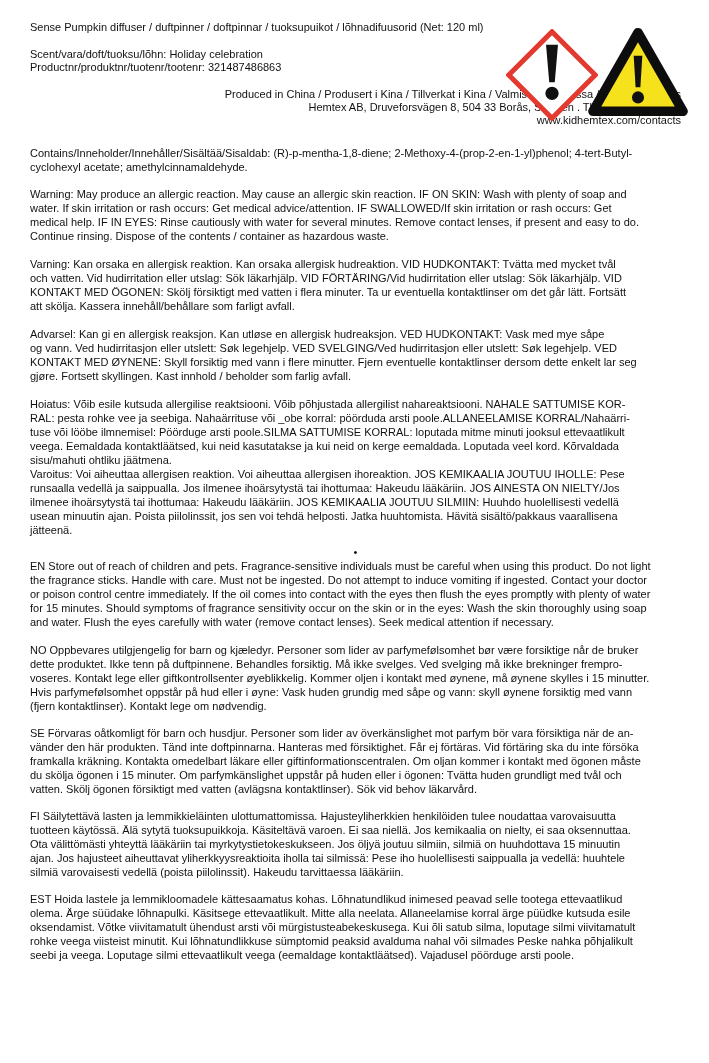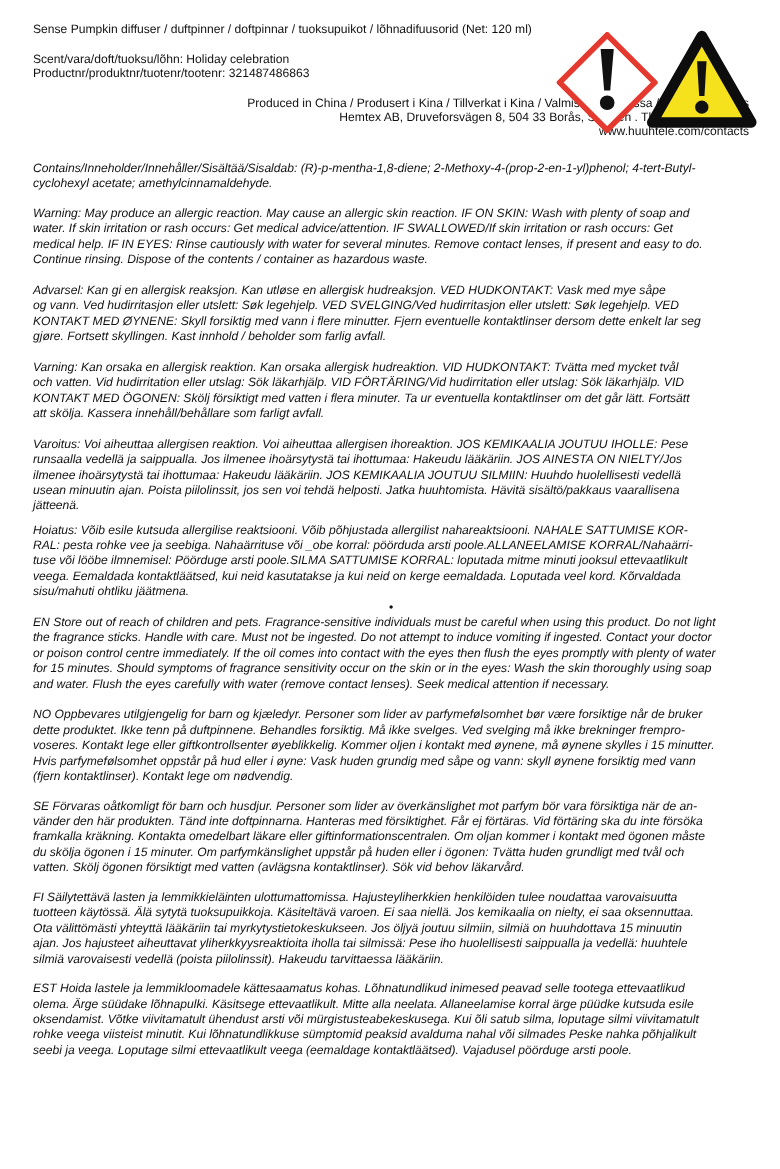--- a/index.html
+++ b/index.html
@@ -8,21 +8,21 @@
     font-family: "Liberation Sans", sans-serif;
     color: #111111;
     -webkit-font-smoothing: antialiased;
   }
   .content {
     position: absolute; left: 0; top: 0;
     width: 709px; box-sizing: border-box;
     padding: 21px 28px 0 30px;
   }
   .lines { white-space: pre; }
-  .para  { font-size: 11px; line-height: 14px; margin: 0 0 14px 0; font-style: italic; }
+  .para  { font-size: 11px; line-height: 14px; margin: 0 0 14px 0; }
   .hdr   { font-size: 11px; line-height: 13px; margin: 0; }
   .title { margin-bottom: 14px; }
   .hdr-block { margin: 0 0 14px 0; }
   .produced-block { margin-bottom: 19px; text-align: right; }
   .mb13 { margin-bottom: 13px; }
   .mb8  { margin-bottom: 8px; }
   .mb0  { margin-bottom: 0; }
   .bullet-row {
     height: 14px; line-height: 14px; font-size: 11px;
     text-align: center; margin: 0;
@@ -39,48 +39,48 @@
   <p class="hdr lines title">Sense Pumpkin diffuser / duftpinner / doftpinnar / tuoksupuikot / lõhnadifuusorid (Net: 120 ml)</p>
 
   <div class="hdr-block">
     <p class="hdr lines">Scent/vara/doft/tuoksu/lõhn: Holiday celebration</p>
     <p class="hdr lines">Productnr/produktnr/tuotenr/tootenr: 321487486863</p>
   </div>
 
   <div class="hdr-block produced-block">
     <p class="hdr lines">Produced in China / Produsert i Kina / Tillverkat i Kina / Valmistettu Kiinassa / Toodetud Hiinas</p>
     <p class="hdr lines">Hemtex AB, Druveforsvägen 8, 504 33 Borås, Sweden . Tlf: +46 33 20 69 00</p>
-    <p class="hdr lines">www.huuhtele.com/contacts</p>
+    <p class="hdr lines">www.kidhemtex.com/contacts</p>
   </div>
 
   <p class="para lines mb13">Contains/Inneholder/Innehåller/Sisältää/Sisaldab: (R)-p-mentha-1,8-diene; 2-Methoxy-4-(prop-2-en-1-yl)phenol; 4-tert-Butyl-
 cyclohexyl acetate; amethylcinnamaldehyde.</p>
 
   <p class="para lines">Warning: May produce an allergic reaction. May cause an allergic skin reaction. IF ON SKIN: Wash with plenty of soap and
 water. If skin irritation or rash occurs: Get medical advice/attention. IF SWALLOWED/If skin irritation or rash occurs: Get
 medical help. IF IN EYES: Rinse cautiously with water for several minutes. Remove contact lenses, if present and easy to do.
 Continue rinsing. Dispose of the contents / container as hazardous waste.</p>
+  <p class="para lines">Varning: Kan orsaka en allergisk reaktion. Kan orsaka allergisk hudreaktion. VID HUDKONTAKT: Tvätta med mycket tvål
+och vatten. Vid hudirritation eller utslag: Sök läkarhjälp. VID FÖRTÄRING/Vid hudirritation eller utslag: Sök läkarhjälp. VID
+KONTAKT MED ÖGONEN: Skölj försiktigt med vatten i flera minuter. Ta ur eventuella kontaktlinser om det går lätt. Fortsätt
+att skölja. Kassera innehåll/behållare som farligt avfall.</p>
   <p class="para lines">Advarsel: Kan gi en allergisk reaksjon. Kan utløse en allergisk hudreaksjon. VED HUDKONTAKT: Vask med mye såpe
 og vann. Ved hudirritasjon eller utslett: Søk legehjelp. VED SVELGING/Ved hudirritasjon eller utslett: Søk legehjelp. VED
 KONTAKT MED ØYNENE: Skyll forsiktig med vann i flere minutter. Fjern eventuelle kontaktlinser dersom dette enkelt lar seg
 gjøre. Fortsett skyllingen. Kast innhold / beholder som farlig avfall.</p>
-  <p class="para lines">Varning: Kan orsaka en allergisk reaktion. Kan orsaka allergisk hudreaktion. VID HUDKONTAKT: Tvätta med mycket tvål
-och vatten. Vid hudirritation eller utslag: Sök läkarhjälp. VID FÖRTÄRING/Vid hudirritation eller utslag: Sök läkarhjälp. VID
-KONTAKT MED ÖGONEN: Skölj försiktigt med vatten i flera minuter. Ta ur eventuella kontaktlinser om det går lätt. Fortsätt
-att skölja. Kassera innehåll/behållare som farligt avfall.</p>
+  <p class="para lines mb0">Hoiatus: Võib esile kutsuda allergilise reaktsiooni. Võib põhjustada allergilist nahareaktsiooni. NAHALE SATTUMISE KOR-
+RAL: pesta rohke vee ja seebiga. Nahaärrituse või _obe korral: pöörduda arsti poole.ALLANEELAMISE KORRAL/Nahaärri-
+tuse või lööbe ilmnemisel: Pöörduge arsti poole.SILMA SATTUMISE KORRAL: loputada mitme minuti jooksul ettevaatlikult
+veega. Eemaldada kontaktläätsed, kui neid kasutatakse ja kui neid on kerge eemaldada. Loputada veel kord. Kõrvaldada
+sisu/mahuti ohtliku jäätmena.</p>
   <p class="para lines mb8">Varoitus: Voi aiheuttaa allergisen reaktion. Voi aiheuttaa allergisen ihoreaktion. JOS KEMIKAALIA JOUTUU IHOLLE: Pese
 runsaalla vedellä ja saippualla. Jos ilmenee ihoärsytystä tai ihottumaa: Hakeudu lääkäriin. JOS AINESTA ON NIELTY/Jos
 ilmenee ihoärsytystä tai ihottumaa: Hakeudu lääkäriin. JOS KEMIKAALIA JOUTUU SILMIIN: Huuhdo huolellisesti vedellä
 usean minuutin ajan. Poista piilolinssit, jos sen voi tehdä helposti. Jatka huuhtomista. Hävitä sisältö/pakkaus vaarallisena
 jätteenä.</p>
-  <p class="para lines mb0">Hoiatus: Võib esile kutsuda allergilise reaktsiooni. Võib põhjustada allergilist nahareaktsiooni. NAHALE SATTUMISE KOR-
-RAL: pesta rohke vee ja seebiga. Nahaärrituse või _obe korral: pöörduda arsti poole.ALLANEELAMISE KORRAL/Nahaärri-
-tuse või lööbe ilmnemisel: Pöörduge arsti poole.SILMA SATTUMISE KORRAL: loputada mitme minuti jooksul ettevaatlikult
-veega. Eemaldada kontaktläätsed, kui neid kasutatakse ja kui neid on kerge eemaldada. Loputada veel kord. Kõrvaldada
-sisu/mahuti ohtliku jäätmena.</p>
 
   <p class="bullet-row">•</p>
 
   <p class="para lines">EN Store out of reach of children and pets. Fragrance-sensitive individuals must be careful when using this product. Do not light
 the fragrance sticks. Handle with care. Must not be ingested. Do not attempt to induce vomiting if ingested. Contact your doctor
 or poison control centre immediately. If the oil comes into contact with the eyes then flush the eyes promptly with plenty of water
 for 15 minutes. Should symptoms of fragrance sensitivity occur on the skin or in the eyes: Wash the skin thoroughly using soap
 and water. Flush the eyes carefully with water (remove contact lenses). Seek medical attention if necessary.</p>
   <p class="para lines mb13">NO Oppbevares utilgjengelig for barn og kjæledyr. Personer som lider av parfymefølsomhet bør være forsiktige når de bruker
 dette produktet. Ikke tenn på duftpinnene. Behandles forsiktig. Må ikke svelges. Ved svelging må ikke brekninger frempro-

